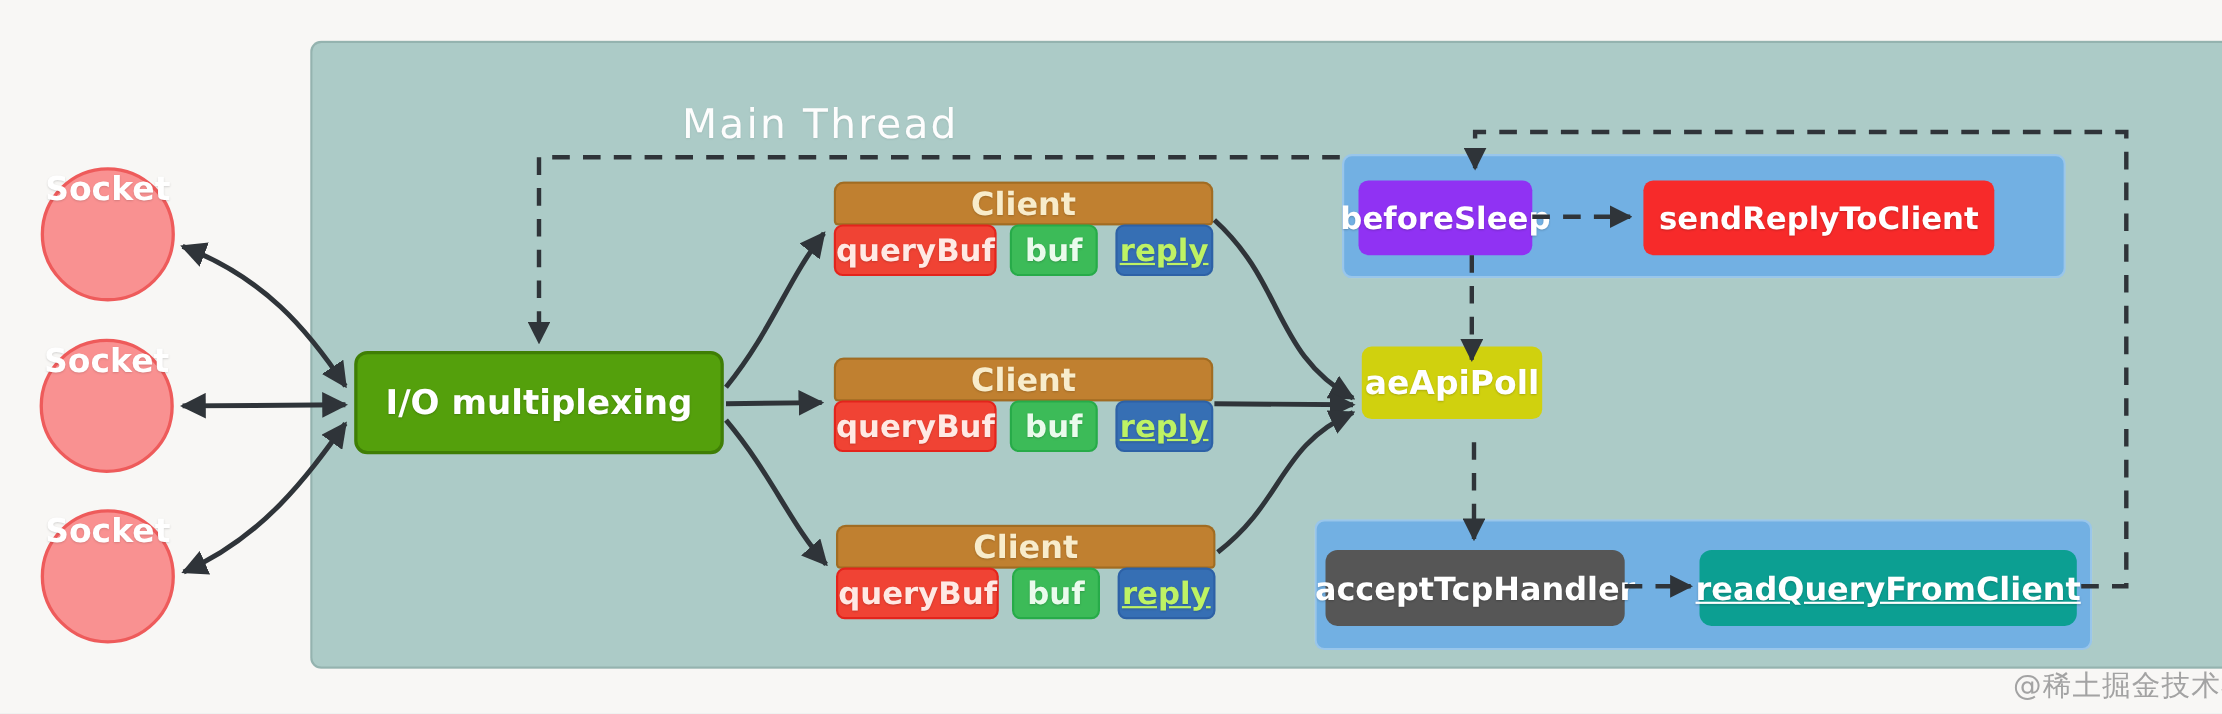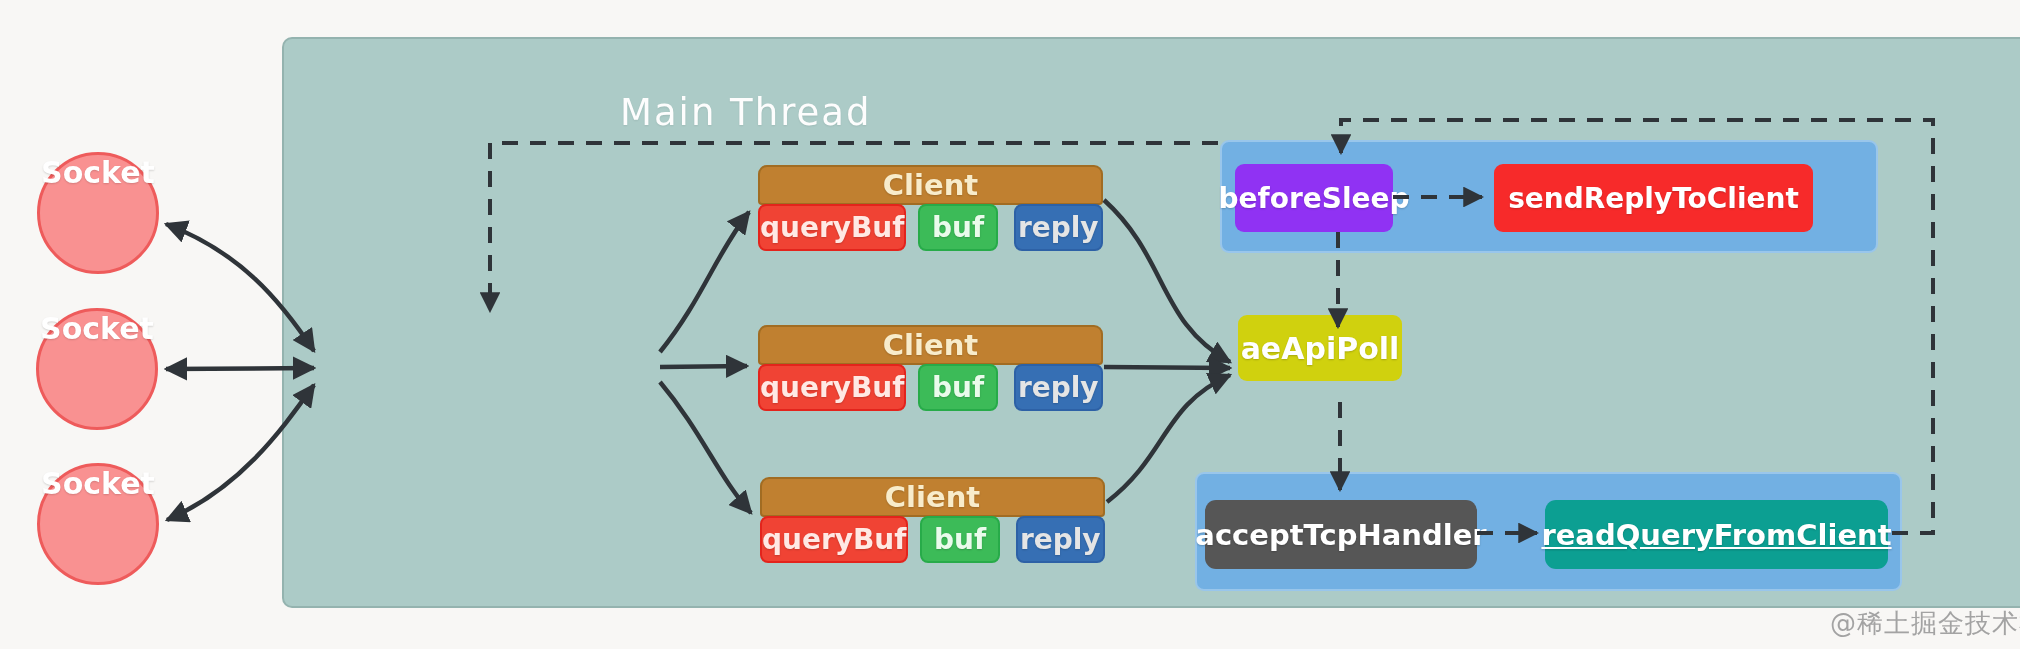--- a/index.html
+++ b/index.html
@@ -64,21 +64,21 @@
   }
   .client-row{display:flex;height:47px;margin-top:-1px;}
   .part{
     box-sizing:border-box;border-radius:8px;
     display:flex;align-items:center;justify-content:center;
     font-size:28px;font-weight:bold;color:#fff;
     text-shadow:0 1px 2px rgba(0,0,0,.18);
   }
   .part.querybuf{width:151px;background:var(--querybuf,#f04334);border:2px solid var(--querybuf-border,#e3241c);color:#ffe9e4;}
   .part.buf{width:90px;background:var(--buf,#3cbb58);border:2px solid var(--buf-border,#27ab49);margin-left:12px;color:#eafbec;}
-  .part.reply{width:102px;background:var(--reply,#366fb4);border:2px solid var(--reply-border,#2d61a6);margin-left:16px;color:#e5e5e5;}
+  .part.reply{width:102px;background:var(--reply,#366fb4);border:2px solid var(--reply-border,#2d61a6);margin-left:16px;color:#bef264;text-decoration:underline;}
 
   .ae-api-poll{
     left:1238px;top:315px;width:164px;height:66px;
     background:var(--ae-api-poll,#d0d10e);font-size:30px;
   }
 
   .blue-group{
     position:absolute;background:var(--blue-group,#72b0e3);
     border:2px solid rgba(255,255,255,.28);
     border-radius:9px;box-sizing:border-box;
@@ -115,20 +115,23 @@
   <div class="socket s1">
     <span>Socket</span>
   </div>
   <div class="socket s2">
     <span>Socket</span>
   </div>
   <div class="socket s3">
     <span>Socket</span>
   </div>
 
+  <div class="box io-mux">
+    <span>I/O multiplexing</span>
+  </div>
 
   <div class="client c1">
     <div class="client-header">Client</div>
     <div class="client-row">
       <div class="part querybuf">queryBuf</div>
       <div class="part buf">buf</div>
       <div class="part reply">reply</div>
     </div>
   </div>
 

